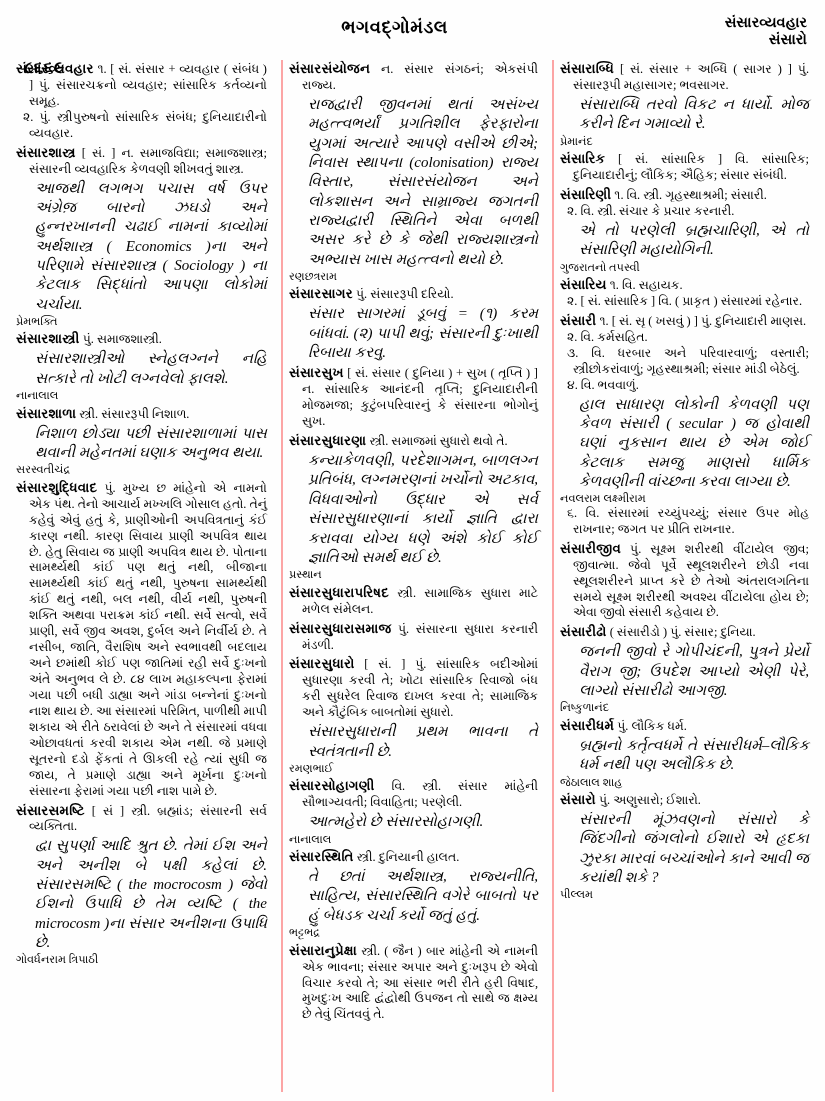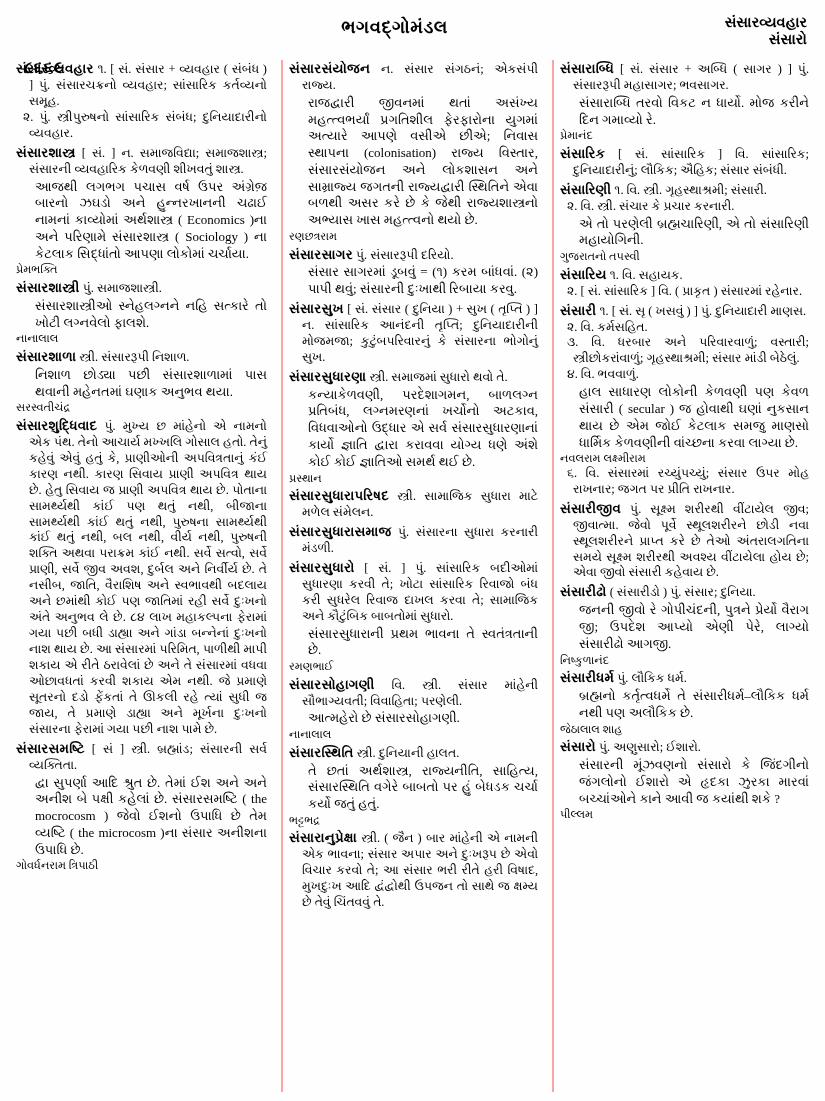--- a/index.html
+++ b/index.html
@@ -86,23 +86,24 @@
     text-indent: -6px;
   }
   .hw {
     font-weight: bold;
     font-size: 13.4px;
     letter-spacing: 0.2px;
   }
   .quote {
     margin: 1px 0 0 0;
     padding-left: 19px;
-    font-size: 13px;
+    font-size: 15px;
     line-height: 1.29;
     text-align: justify;
+    font-style: italic;
   }
   .cite {
     display: block;
     text-align: left;
     font-size: 11.3px;
     margin-top: 0px;
     padding-right: 2px;
   }
 </style>
 </head>

